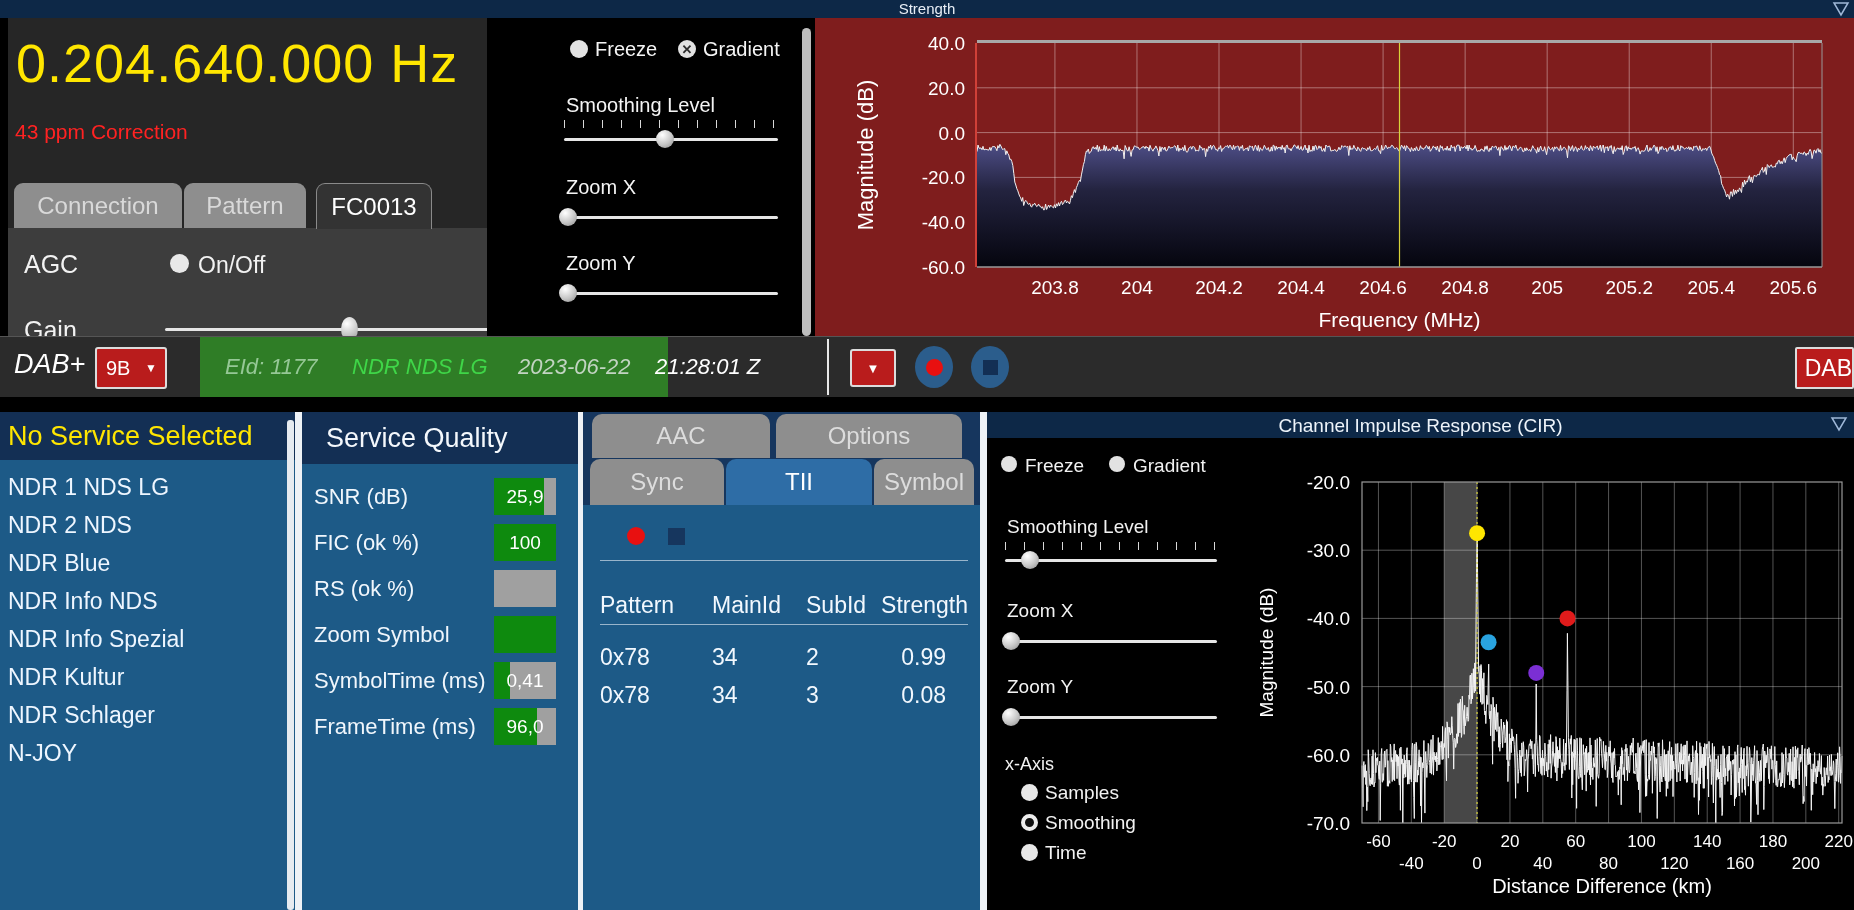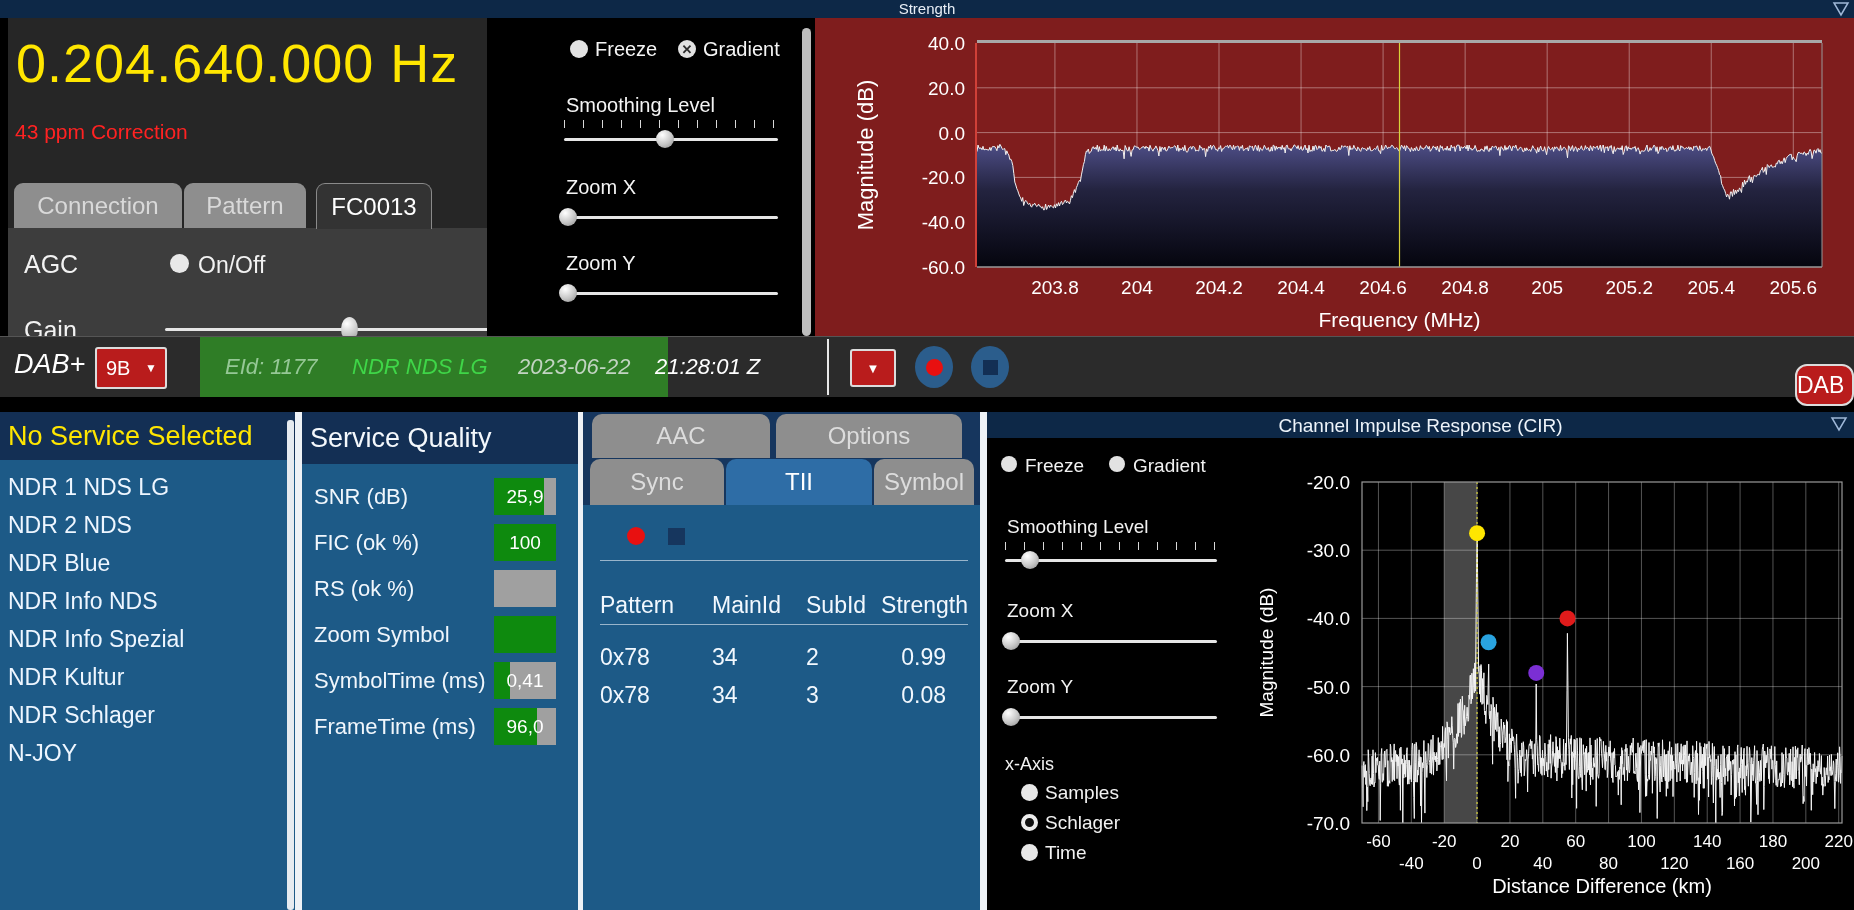--- a/index.html
+++ b/index.html
@@ -185,21 +185,21 @@
     <div class="abs" style="left:827px;top:2px;width:2px;height:56px;background:#e8e8e8;"></div>
     <div class="drop" style="left:850px;top:12px;width:42px;height:34px;justify-content:center;">
       <span style="font-size:13px;">▼</span>
     </div>
     <div class="circle-btn" style="left:915px;top:9px;">
       <div style="width:17px;height:17px;border-radius:50%;background:#e81010;"></div>
     </div>
     <div class="circle-btn" style="left:971px;top:9px;">
       <div style="width:15px;height:15px;background:#132f54;"></div>
     </div>
-    <div class="drop" style="left:1795px;top:10px;width:55px;height:38px;justify-content:flex-start;border-radius:12px;margin-top:17px;">
+    <div class="drop" style="left:1795px;top:10px;width:55px;height:38px;justify-content:flex-end;border-radius:2px;">
       <span style="font-size:23px;">DAB</span>
     </div>
   </div>
 
   <div id="svc-panel" class="abs">
     <div class="panel-head" style="height:48px;">
       <span style="margin-left:8px;font-size:27px;color:#ffe600;white-space:nowrap;">No Service Selected</span>
     </div>
     <div id="svc-items" class="abs" style="left:0;top:56px;width:288px;">
         <div class="svc-item">NDR 1 NDS LG</div>
@@ -210,21 +210,21 @@
         <div class="svc-item">NDR Kultur</div>
         <div class="svc-item">NDR Schlager</div>
         <div class="svc-item">N-JOY</div>
       </div>
     <div class="abs" style="left:287px;top:8px;width:7px;height:490px;background:#e6ebf0;border-radius:3px;"></div>
   </div>
   <div class="sep" style="left:295px;width:7px;"></div>
 
   <div id="sq-panel" class="abs">
     <div class="panel-head" style="height:52px;">
-      <span style="margin-left:8px;font-size:27px;color:#f4f8fc;">Service Quality</span>
+      <span style="margin-left:24px;font-size:27px;color:#f4f8fc;">Service Quality</span>
     </div>
     <div id="sq-rows">
         <span class="sq-label" style="top: 72px;">SNR (dB)</span>
         <div class="sq-bar" style="top: 66px;">
           <div class="sq-fill" style="width: 80%;"></div>
           <div class="sq-val">25,9</div>
         </div>
         <span class="sq-label" style="top: 118px;">FIC (ok %)</span>
         <div class="sq-bar" style="top: 112px;">
           <div class="sq-fill" style="width: 100%;"></div>
@@ -311,21 +311,21 @@
     <span class="cir-label" style="left:20px;top:264px;">Zoom Y</span>
     <div class="track" style="left:18px;top:304px;width:212px;">
       <div class="handle" style="left: calc(3% - 9px);"></div>
     </div>
 
     <span class="cir-label" style="left:18px;top:342px;font-size:18px;">x-Axis</span>
     <div id="xaxis-radios">
         <span class="radio" style="left: 34px; top: 372px; width: 17px; height: 17px; position: absolute;"></span>
         <span class="xradio-label" style="left: 58px; top: 370px;">Samples</span>
         <span class="radio sel" style="left: 34px; top: 402px; width: 17px; height: 17px; position: absolute;"></span>
-        <span class="xradio-label" style="left: 58px; top: 400px;">Schlager</span>
+        <span class="xradio-label" style="left: 58px; top: 400px;">Smoothing</span>
         <span class="radio" style="left: 34px; top: 432px; width: 17px; height: 17px; position: absolute;"></span>
         <span class="xradio-label" style="left: 58px; top: 430px;">Time</span>
       </div>
 
     <div class="abs" style="left:0;top:26px;width:867px;height:472px;" id="cir-chart"><svg width="867" height="472">
           <rect x="457.1917808219178" y="44" width="32.876712328767155" height="341" fill="rgba(130,130,130,.55)"></rect>
           <line x1="391.43835616438355" x2="391.43835616438355" y1="44" y2="385" stroke="rgba(255,255,255,.33)" stroke-width="1"></line>
           <line x1="457.1917808219178" x2="457.1917808219178" y1="44" y2="385" stroke="rgba(255,255,255,.33)" stroke-width="1"></line>
           <line x1="522.945205479452" x2="522.945205479452" y1="44" y2="385" stroke="rgba(255,255,255,.33)" stroke-width="1"></line>
           <line x1="588.6986301369864" x2="588.6986301369864" y1="44" y2="385" stroke="rgba(255,255,255,.33)" stroke-width="1"></line>

